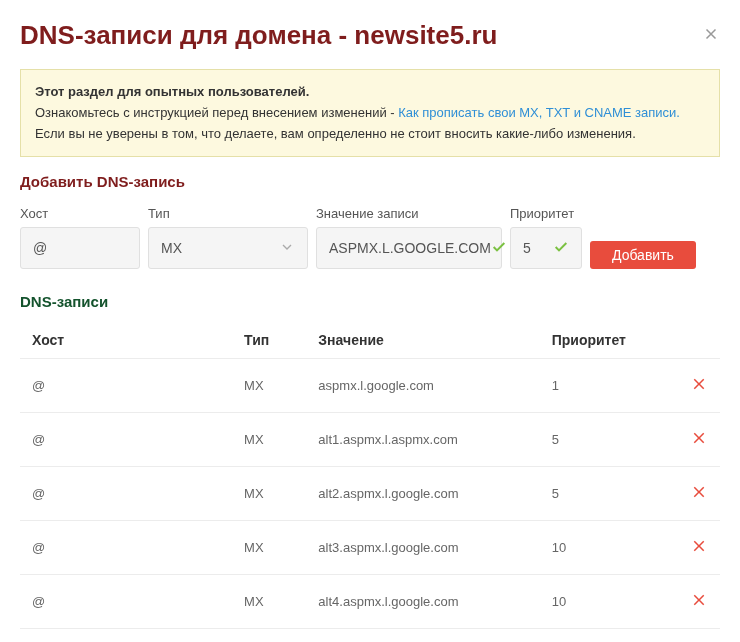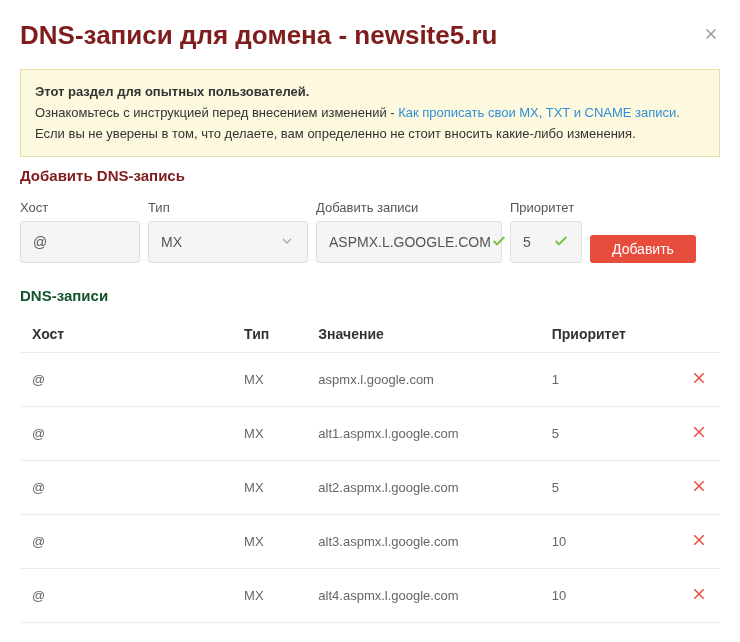--- a/index.html
+++ b/index.html
@@ -20,21 +20,21 @@
       font-size: 26px;
       font-weight: 700;
       color: #7f1d1d;
     }
     .close-icon { cursor: pointer; color: #999; }
     .close-icon svg { width: 18px; height: 18px; }
     .warning-box {
       background: #fdf9df;
       border: 1px solid #e5e0a8;
       padding: 12px 14px;
-      margin-bottom: 10px;
+      margin-bottom: 16px;
       font-size: 13px;
       line-height: 1.6;
       color: #333;
     }
     .warning-box .bold { font-weight: 700; }
     .warning-box a { color: #2f8fd6; text-decoration: none; }
     .section-title {
       font-size: 15px;
       font-weight: 700;
       color: #7f1d1d;
@@ -149,21 +149,21 @@
     <div class="form-select type-select">
       <span>MX</span>
       <span class="chevron">
         <svg viewBox="0 0 24 24" fill="none" stroke="currentColor" stroke-width="2">
             <polyline points="6 9 12 15 18 9"></polyline>
           </svg>
       </span>
     </div>
   </div>
   <div class="form-group">
-    <div class="form-label">Добавить записи</div>
+    <div class="form-label">Значение записи</div>
     <div class="form-input value-input">
       <span>ASPMX.L.GOOGLE.COM</span>
       <span class="check-icon">
         <svg viewBox="0 0 24 24" fill="none" stroke="currentColor" stroke-width="3">
             <polyline points="20 6 9 17 4 12"></polyline>
           </svg>
       </span>
     </div>
   </div>
   <div class="form-group">
@@ -198,21 +198,21 @@
         <td class="col-type">MX</td>
         <td class="col-value">aspmx.l.google.com</td>
         <td class="col-priority">1</td>
         <td class="col-action"><span class="delete-icon"><svg viewBox="0 0 24 24" fill="currentColor">
               <path d="M19 6.4 L17.6 5 L12 10.6 L6.4 5 L5 6.4 L10.6 12 L5 17.6 L6.4 19 L12 13.4 L17.6 19 L19 17.6 L13.4 12 Z"></path>
             </svg></span></td>
       </tr>
       <tr>
         <td class="col-host">@</td>
         <td class="col-type">MX</td>
-        <td class="col-value">alt1.aspmx.l.google.com</td>
+        <td class="col-value">alt1.aspmx.l.aspmx.com</td>
         <td class="col-priority">5</td>
         <td class="col-action"><span class="delete-icon"><svg viewBox="0 0 24 24" fill="currentColor">
               <path d="M19 6.4 L17.6 5 L12 10.6 L6.4 5 L5 6.4 L10.6 12 L5 17.6 L6.4 19 L12 13.4 L17.6 19 L19 17.6 L13.4 12 Z"></path>
             </svg></span></td>
       </tr>
       <tr>
         <td class="col-host">@</td>
         <td class="col-type">MX</td>
         <td class="col-value">alt2.aspmx.l.google.com</td>
         <td class="col-priority">5</td>

